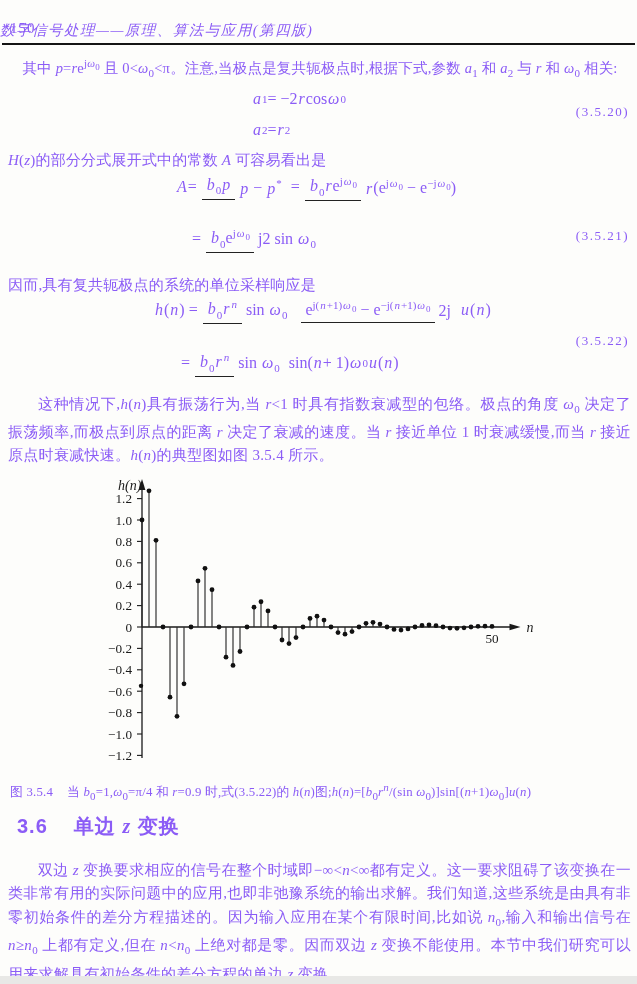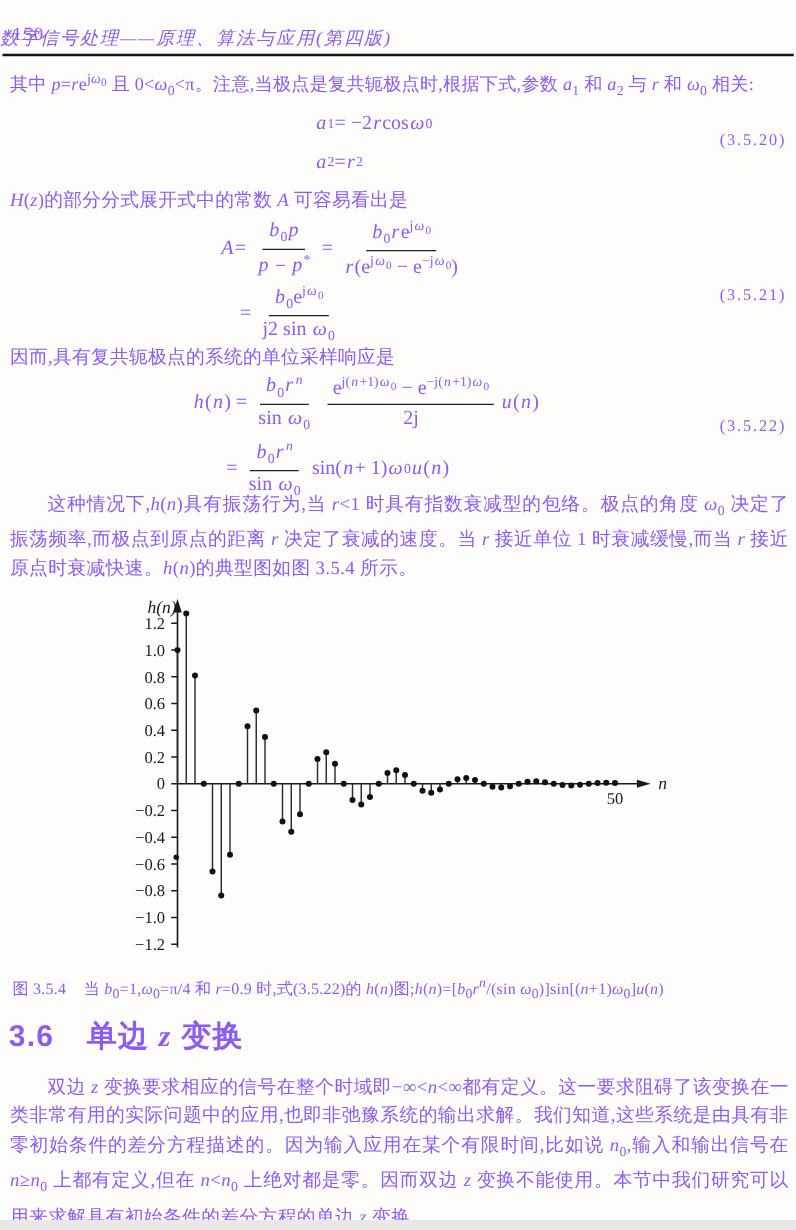--- a/index.html
+++ b/index.html
@@ -9,45 +9,45 @@
     font-family:"Liberation Serif", serif;
   }
   
   .page-num { position:absolute; left:10px; top:20px; font-size:15px; letter-spacing:1px; }
   .header-title { position:absolute; top:21px; left:0; width:100%; text-align:left;
     font-size:14.5px; font-style:italic; letter-spacing:1.5px; }
   .header-rule { position:absolute; top:43px; left:2px; right:2px; border-top:2.2px solid #141414; height:0; }
 
   
   .bodyline { position:absolute; left:8px; right:5px; font-size:15px; letter-spacing:0.2px; }
-  .nowrap { white-space:nowrap; }
+  .nowrap { white-space:nowrap;text-align:center; }
   .para { position:absolute; left:8px; right:6px; font-size:15px; line-height:23.2px;
     text-align:justify; text-indent:2em; letter-spacing:0.3px; }
 
   
   .eq { position:absolute; font-size:16px; display:flex; align-items:center; }
   .eq i { padding:0 1px; }
   sup { font-size:11px; }
   sub { font-size:11px; }
   sup sub, sub sub { font-size:9px; }
-  .frac { display:inline-flex; flex-direction:column; align-items:center;
+  .frac { display:inline-flex; align-items:center;
     vertical-align:middle; margin:0 5px; line-height:1.3; text-align:center; }
   .frac .num { border-bottom:1.2px solid #222; padding:0 4px 1px 4px; }
   .frac .den { padding:1px 4px 0 4px; }
   .eqnum { position:absolute; right:8px; font-size:13px; letter-spacing:1.5px; }
 
   
   .figure-wrap { position:absolute; left:72px; top:477px; width:520px; height:302px; }
   .caption { position:absolute; top:781px; left:10px; right:4px; font-size:12.8px;
     white-space:nowrap; letter-spacing:0.2px; }
   .caption .cap-label { margin-right:14px; }
 
   
-  .section-heading { position:absolute; top:813px; left:7px;
-    font-family:"Liberation Sans", sans-serif; font-weight:bold; font-size:24px; letter-spacing:1px; }
+  .section-heading { position:absolute; top:813px; left:17px;
+    font-family:"Liberation Sans", sans-serif; font-weight:bold; font-size:20px; letter-spacing:1px; }
   .section-heading .sec-title { margin-left:26px; }
   .section-heading i { font-family:"Liberation Serif", serif; }
 
   svg text { font-family:"Liberation Serif", serif; }
 </style>
 </head>
 <body>
 
 <div id="page">
 

